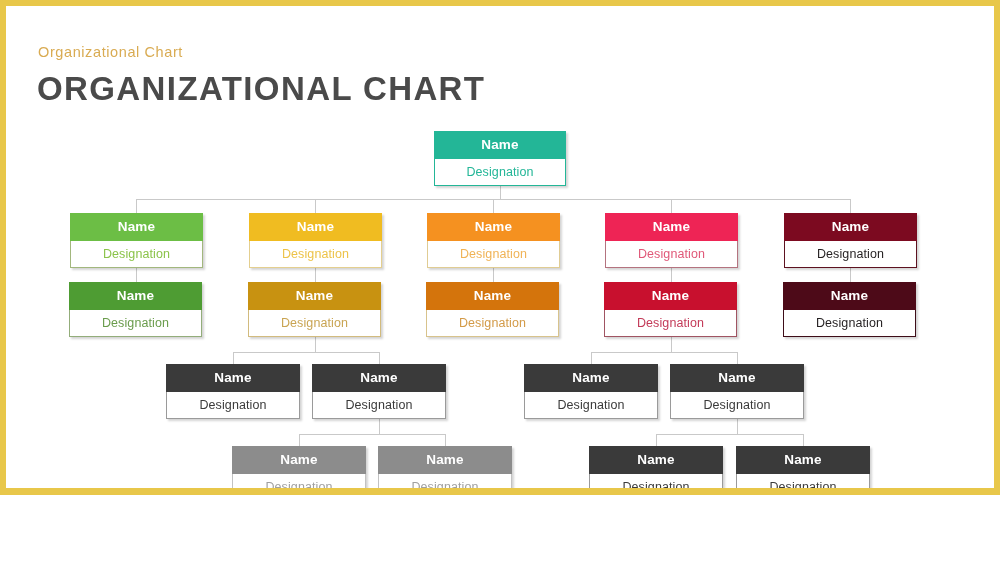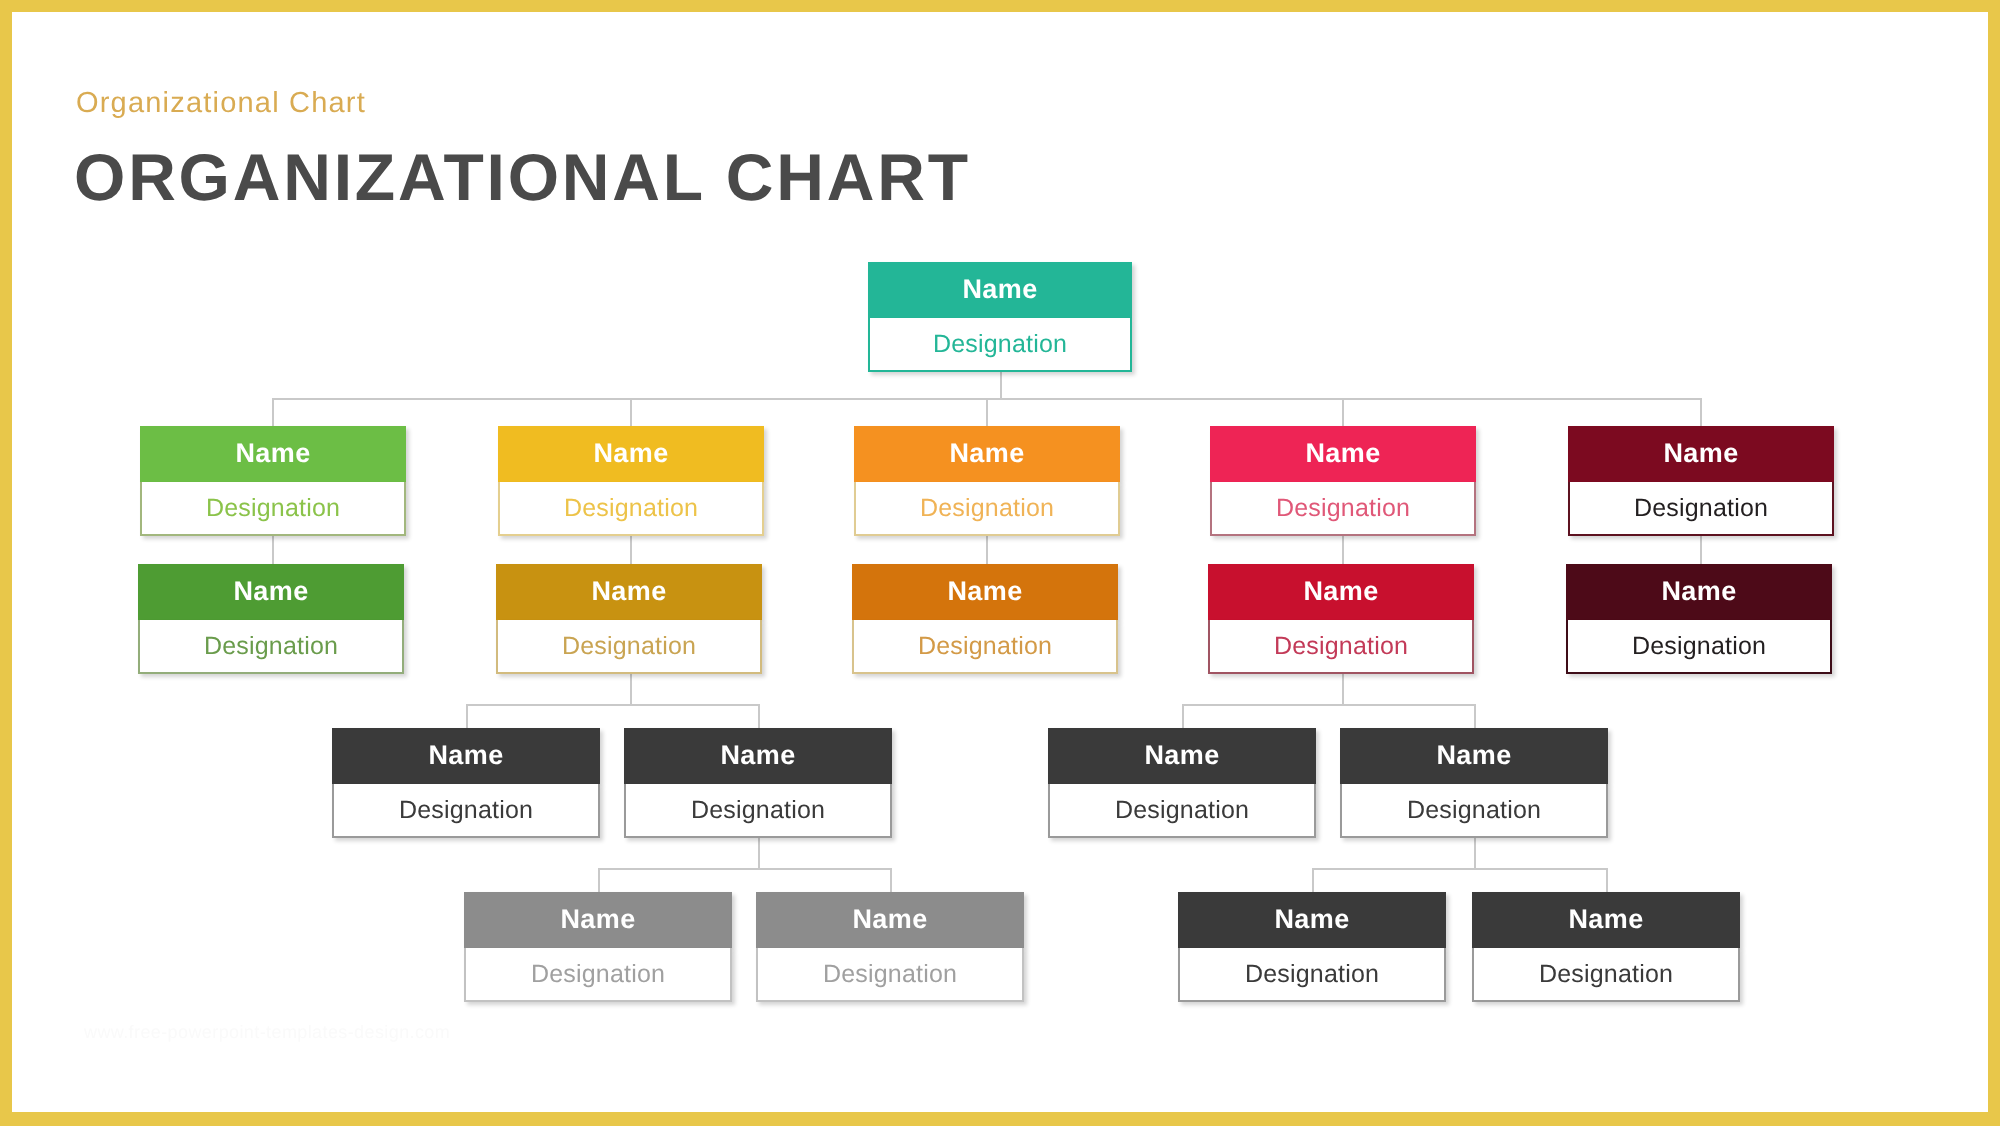--- a/index.html
+++ b/index.html
@@ -7,21 +7,21 @@
     padding: 0;
     background: #ffffff;
   }
   body {
     font-family: "Liberation Sans", sans-serif;
   }
 
   #slide {
     position: relative;
     width: 1000px;
-    height: 563px;
+    height: 495px;
     background: #ffffff;
     overflow: hidden;
     box-sizing: border-box;
   }
 
   
   .frame-edge {
     position: absolute;
     background: #e8c74a;
     z-index: 30;

